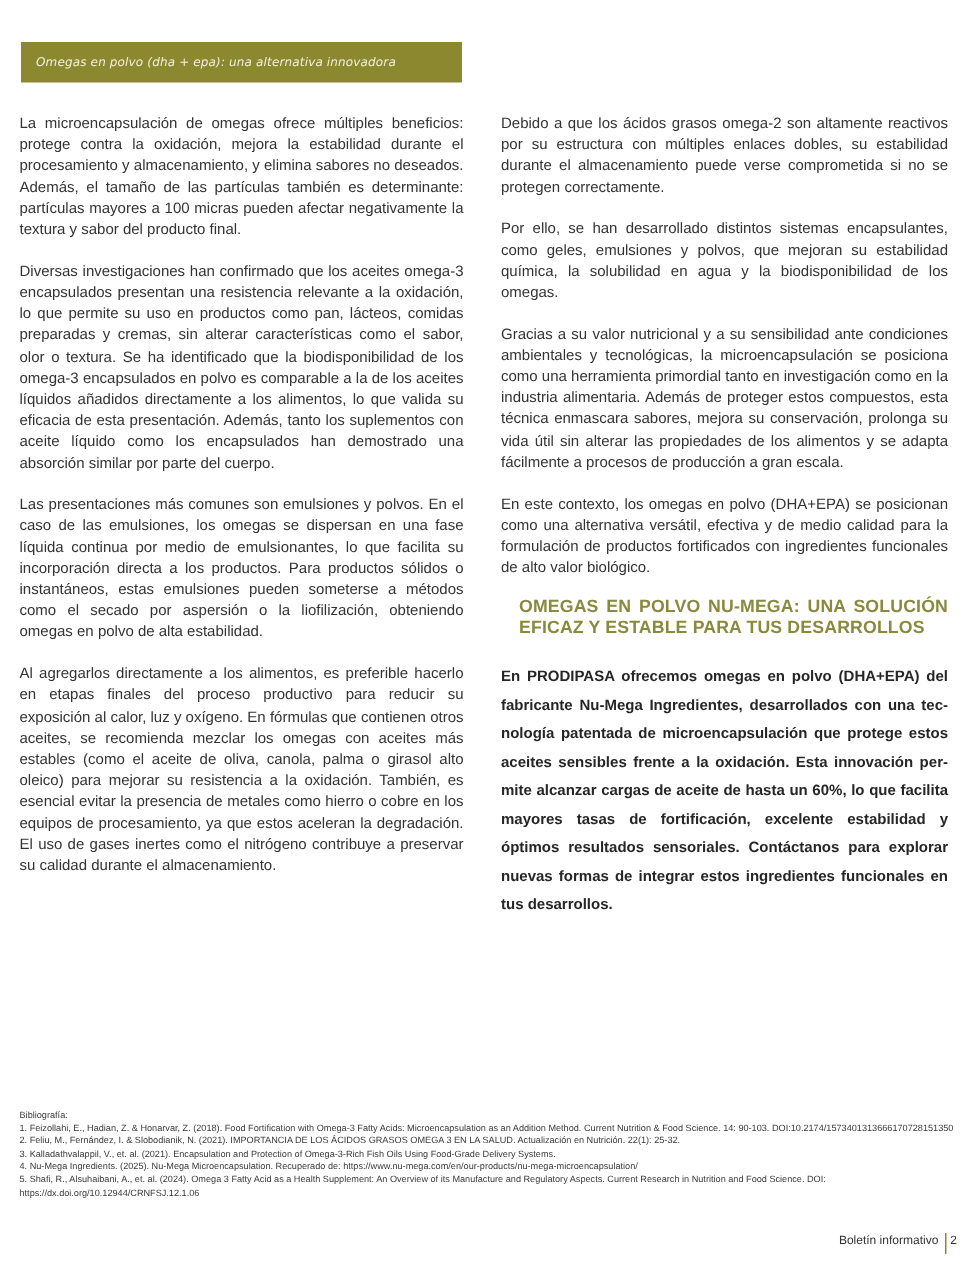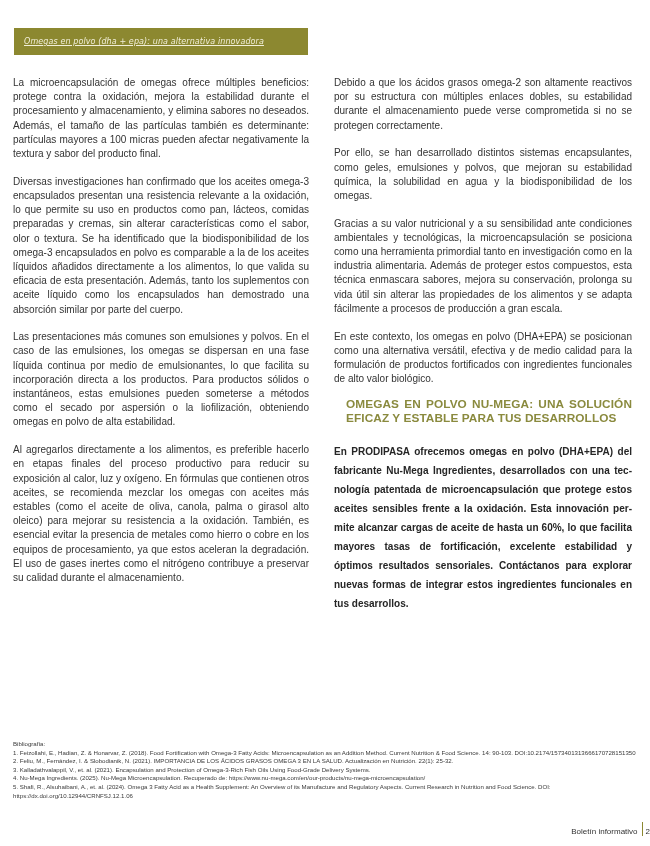--- a/index.html
+++ b/index.html
@@ -26,21 +26,20 @@
       align-items: center;
     }
     .header-title {
       margin-left: 10px;
       font-family: "DejaVu Sans", sans-serif;
       font-style: italic;
       font-size: 8px;
       color: #f1efd8;
       letter-spacing: 0.1px;
       white-space: nowrap;
-      text-decoration: underline;
     }
     .col {
       position: absolute;
       top: 76px;
       width: 296px;
     }
     .col-left { left: 13px; }
     .col-right { left: 334px; width: 298px; }
     .para {
       font-family: "Liberation Sans", sans-serif;
@@ -81,24 +80,24 @@
       color: #3a3a3a;
     }
     .biblio-title {
       margin: 0;
     }
     .biblio-item {
       margin: 0;
     }
     .footer {
       position: absolute;
-      right: 0;
+      right: 12px;
       top: 822px;
       display: flex;
-      align-items: flex-end;
+      align-items: flex-start;
       font-family: "Liberation Sans", sans-serif;
       font-size: 8px;
       color: #333333;
     }
     .footer-sep {
       width: 1px;
       height: 14px;
       background: #8c8830;
       margin: 0 3px 0 4px;
     }

